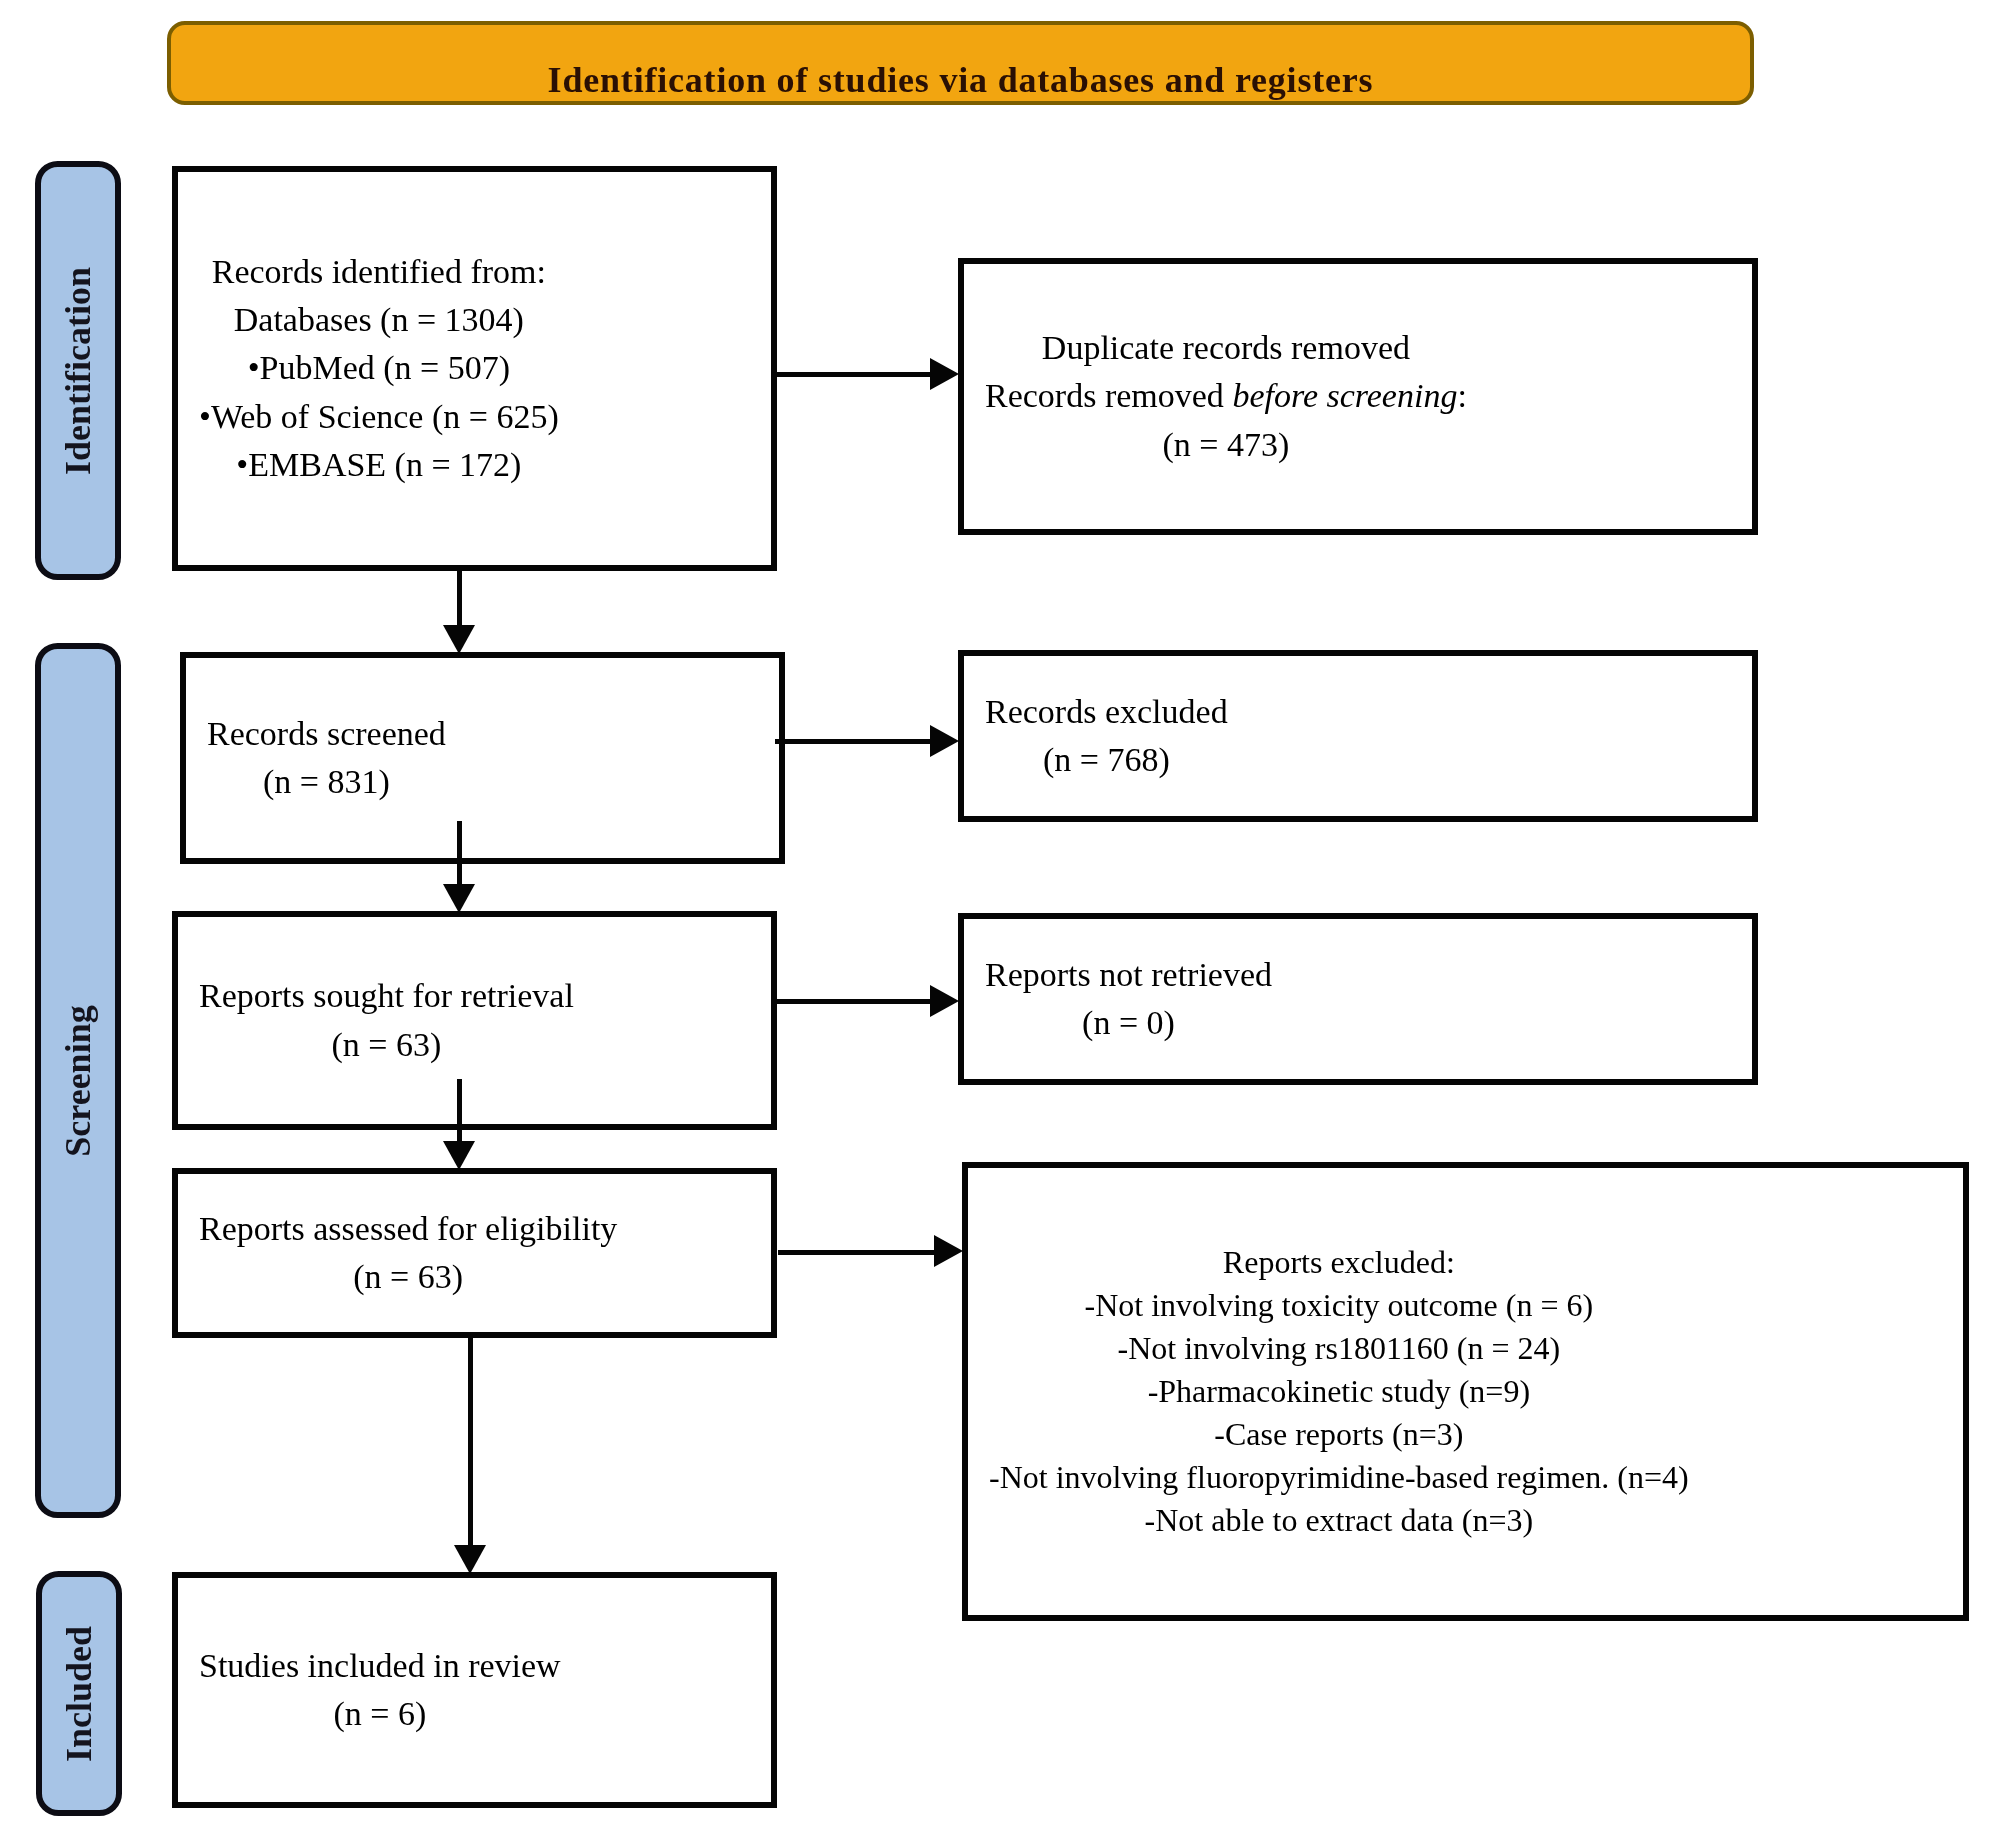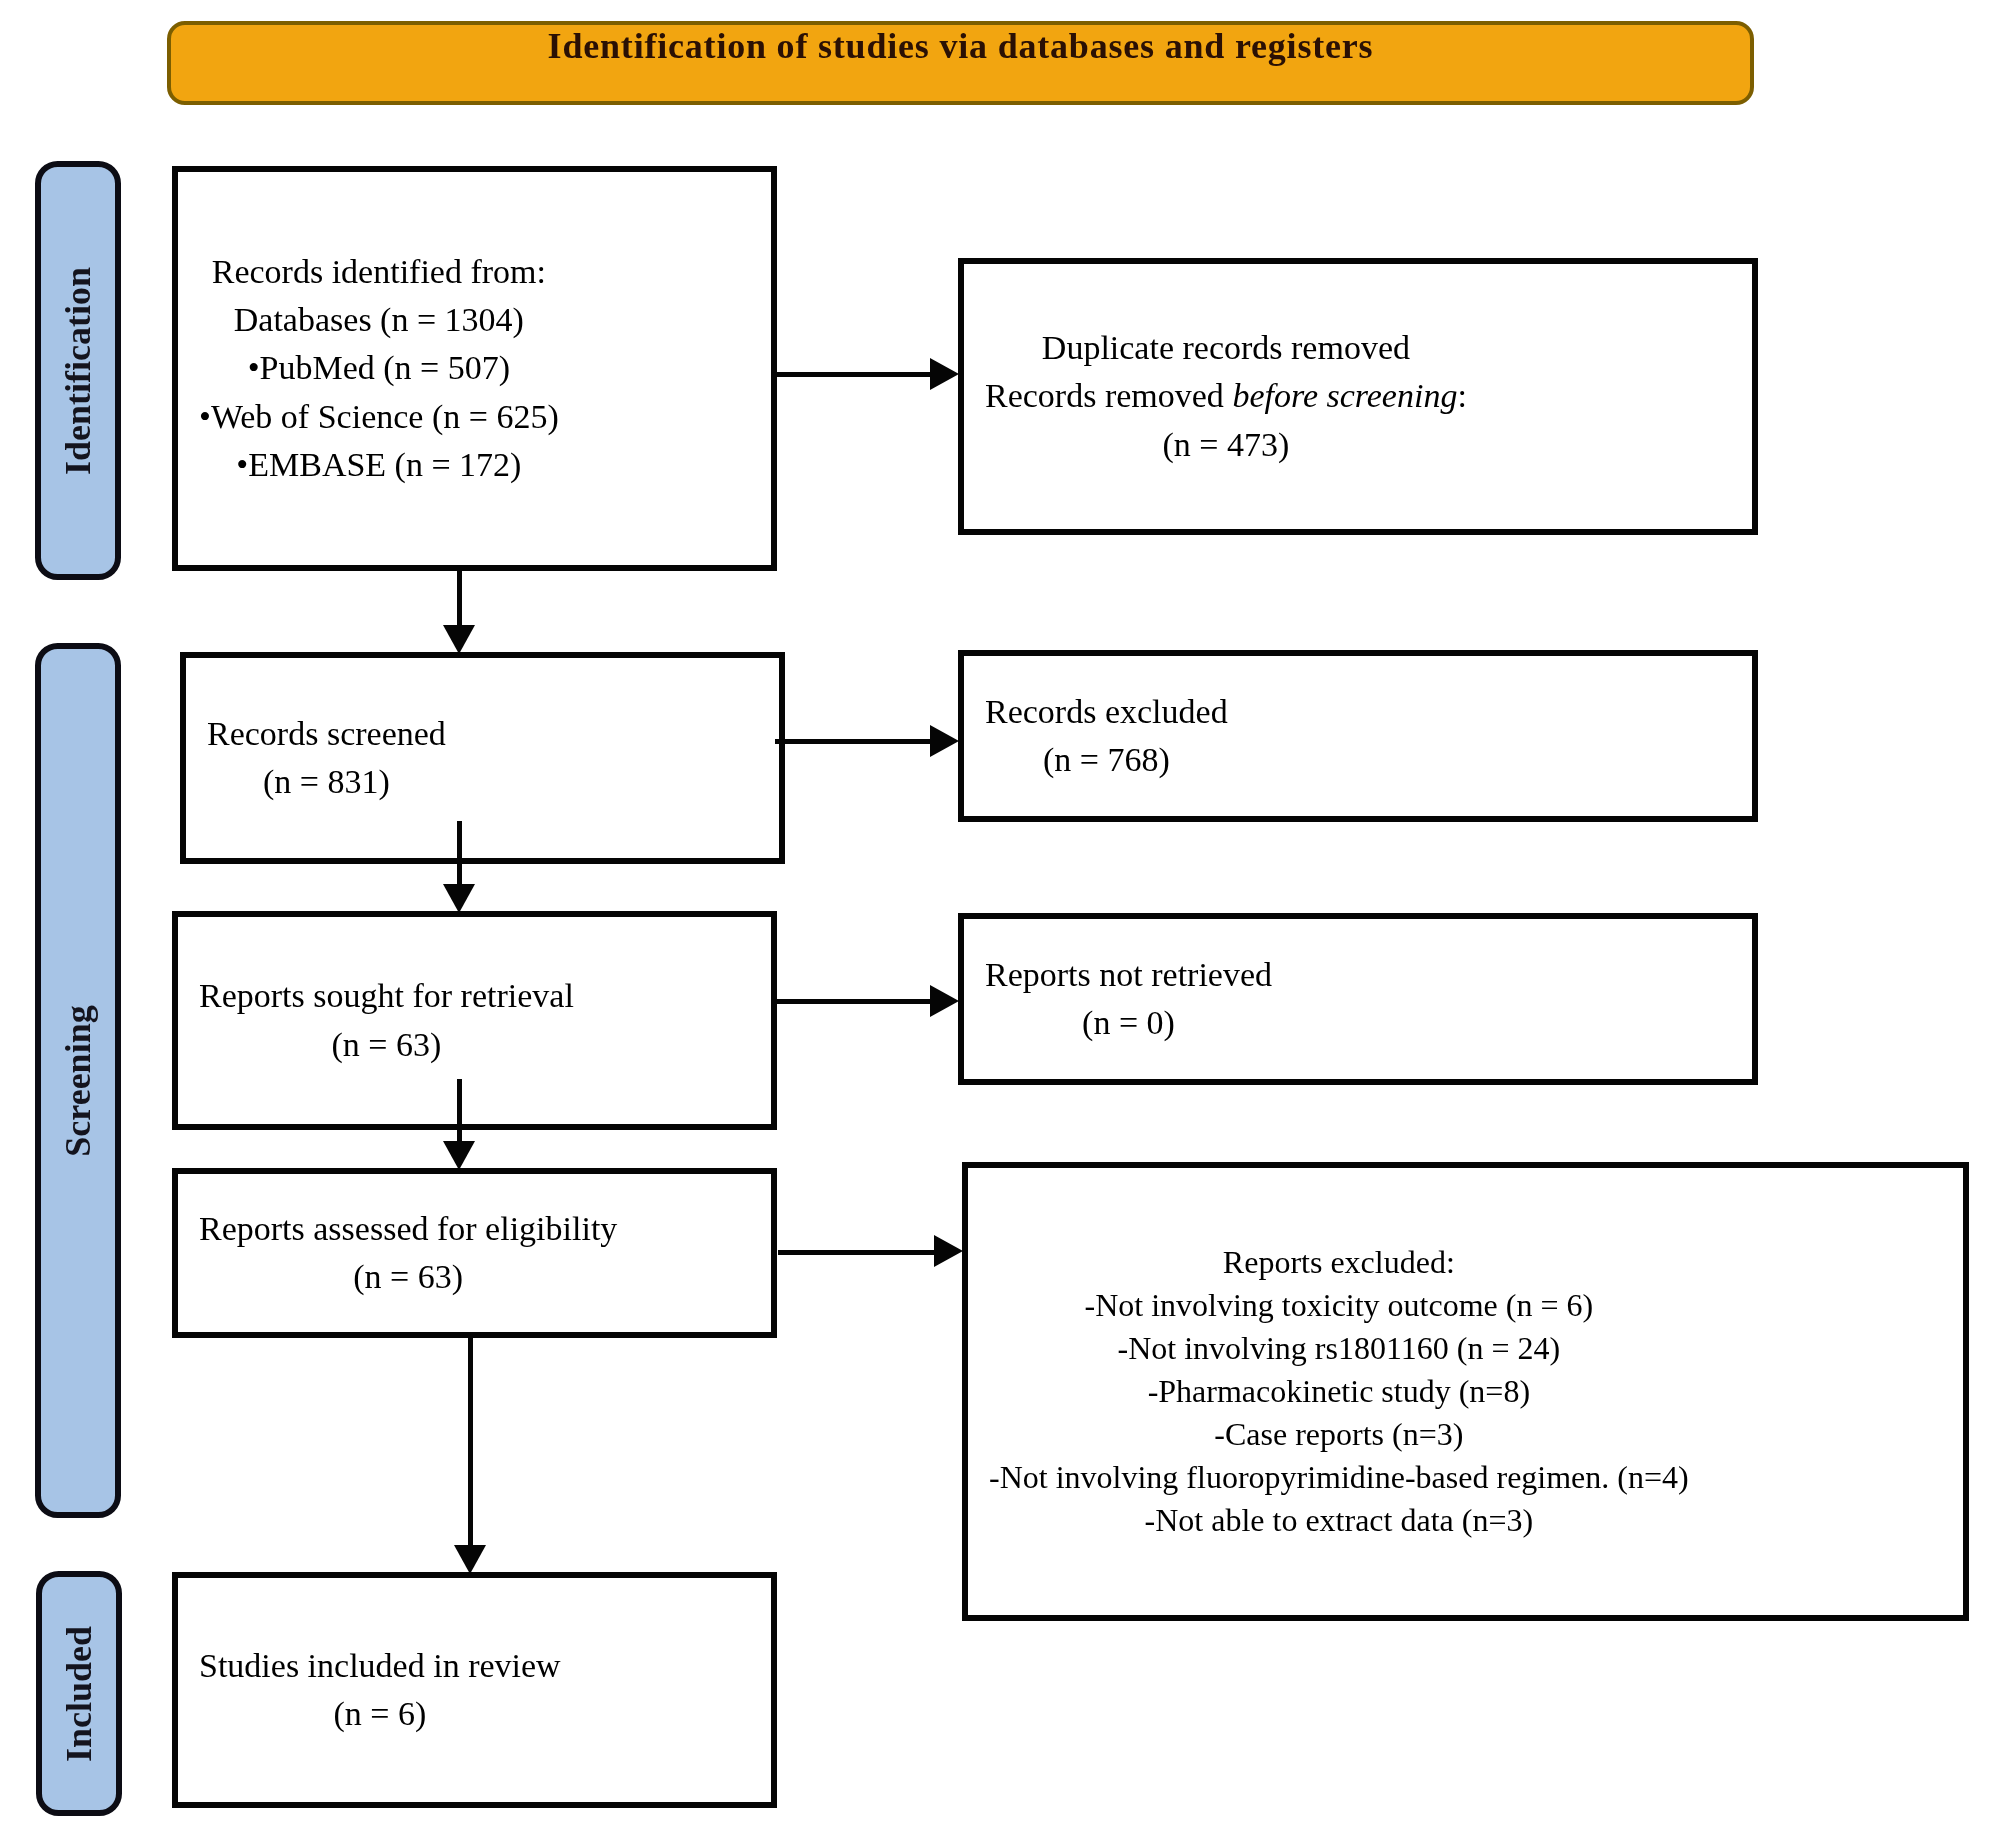--- a/index.html
+++ b/index.html
@@ -12,21 +12,21 @@
     overflow:hidden;
   }
 
   
   .banner{
     position:absolute;left:167px;top:21px;width:1587px;height:84px;
     background:#F2A510;
     border:4.5px solid #7C5E00;
     border-radius:18px;
     box-sizing:border-box;
-    display:flex;align-items:flex-start;justify-content:center;
+    display:flex;align-items:flex-end;justify-content:center;
   }
   .banner span{font-weight:bold;font-size:36px;color:#2A1004;letter-spacing:0.8px;}
 
   
   .stage{
     position:absolute;width:86px;
     background:#A7C4E6;
     border:6px solid #0C0C14;
     border-radius:22.6px;
     box-sizing:border-box;
@@ -156,21 +156,21 @@
       <div>Reports not retrieved</div>
       <div>(n = 0)</div>
     </div>
   </div>
 
   <div class="box" id="box-reports-excluded">
     <div class="box-text">
       <div>Reports excluded:</div>
       <div>-Not involving toxicity outcome (n = 6)</div>
       <div>-Not involving rs1801160 (n = 24)</div>
-      <div>-Pharmacokinetic study (n=8)</div>
+      <div>-Pharmacokinetic study (n=9)</div>
       <div>-Case reports (n=3)</div>
       <div>-Not involving fluoropyrimidine-based regimen. (n=4)</div>
       <div>-Not able to extract data (n=3)</div>
     </div>
   </div>
 
   <div class="hline" style="left:775px;top:372px;width:158px;"></div>
   <div class="head-right" style="left:930px;top:358px;"></div>
 
   <div class="hline" style="left:775px;top:739px;width:158px;"></div>

